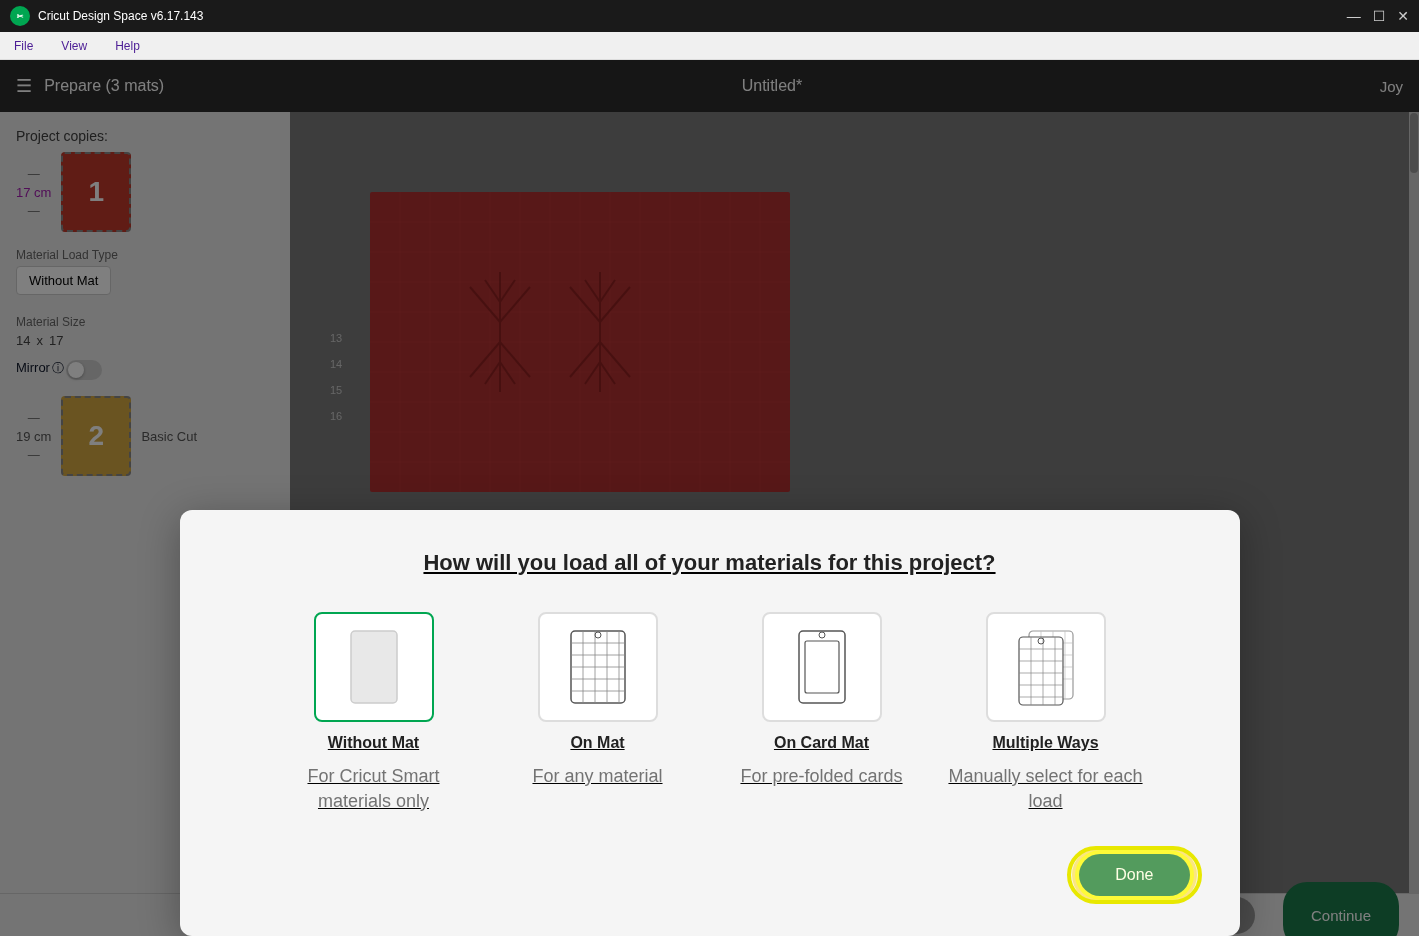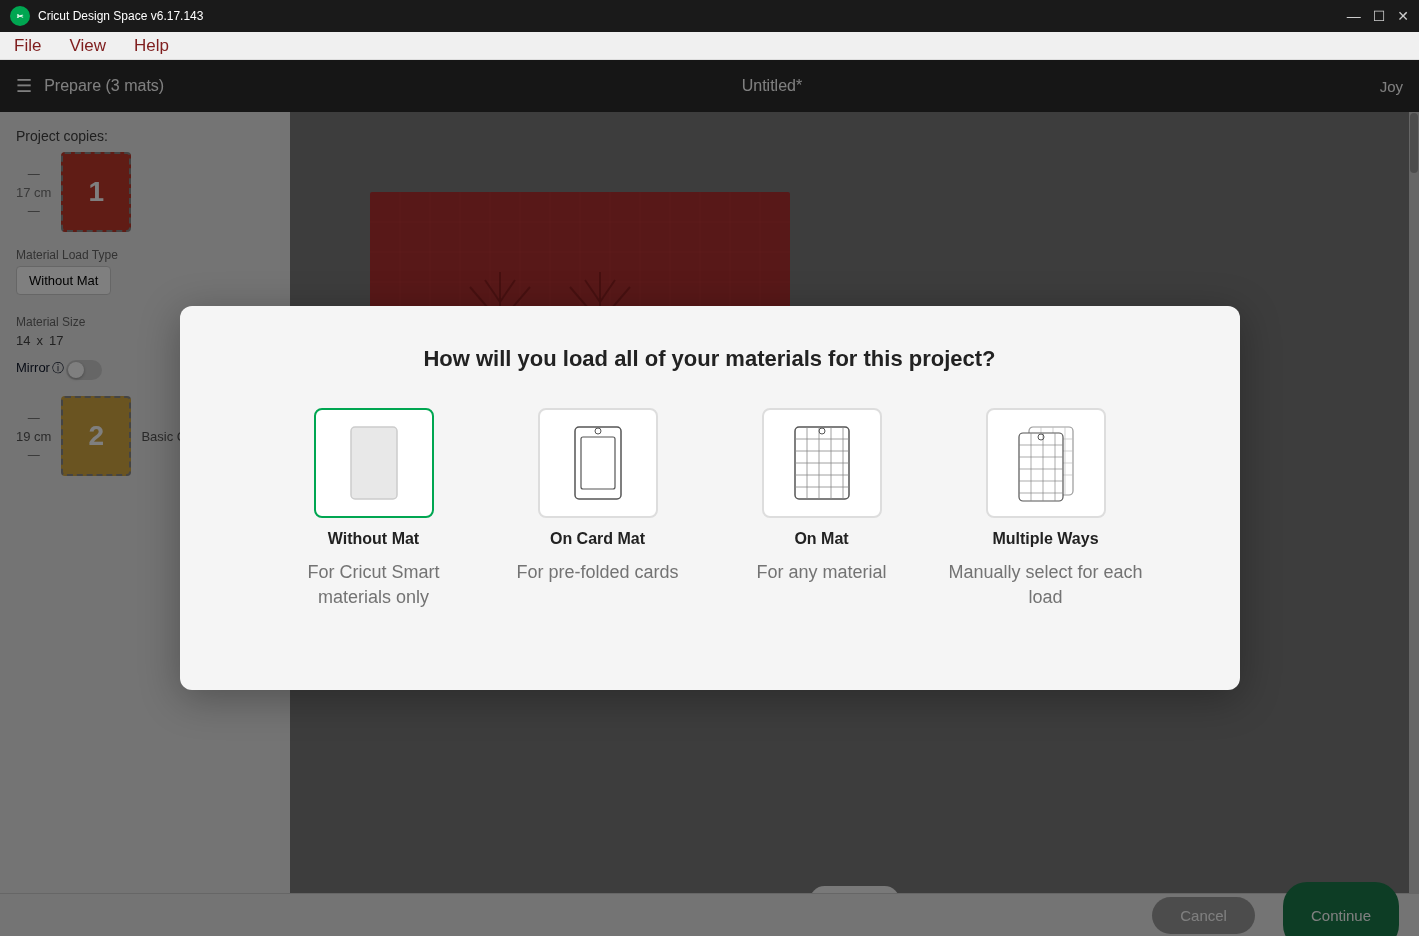--- a/index.html
+++ b/index.html
@@ -55,22 +55,22 @@
     .menubar {
       height: 28px;
       background: #f0f0f0;
       display: flex;
       align-items: center;
       padding: 0 8px;
       gap: 16px;
       border-bottom: 1px solid #ddd;
     }
     .menubar-item {
-      font-size: 17px;
-      color: #7f1d1d;
+      font-size: 12px;
+      color: #4c1d95;
       cursor: pointer;
       padding: 2px 6px;
     }
 
     
     .app-area {
       height: calc(936px - 60px);
       display: flex;
       flex-direction: column;
       background: #6b6b6b;
@@ -303,23 +303,24 @@
       border-radius: 4px;
       margin: 1px;
     }
 
     
     .modal-overlay {
       position: absolute;
       inset: 0;
       background: rgba(0,0,0,0.5);
       display: flex;
-      align-items: center;
+      align-items: flex-end;
       justify-content: center;
       z-index: 100;
+      text-decoration: underline;
     }
 
     .modal {
       background: #f5f5f5;
       border-radius: 12px;
       width: 1060px;
       max-width: 95%;
       padding: 40px 50px 40px 50px;
       position: relative;
       box-shadow: 0 8px 40px rgba(0,0,0,0.3);
@@ -447,21 +448,21 @@
 
   <div class="content-area">
 
     <div class="sidebar">
       <div class="sidebar-label">Project copies:</div>
 
       
       <div class="mat-item">
         <div style="display:flex;flex-direction:column;align-items:center;gap:4px;">
           <span style="font-size:12px;color:#666;">— </span>
-          <span style="font-size:13px;color:#737373;">17 cm</span>
+          <span style="font-size:13px;color:#a21caf;">17 cm</span>
           <span style="font-size:12px;color:#666;">— </span>
         </div>
         <div class="mat-thumb">
           <span>1</span>
         </div>
       </div>
 
       <div class="section-label">Material Load Type</div>
       <button class="material-type-btn">Without Mat</button>
 
@@ -570,53 +571,53 @@
               <rect x="12" y="4" width="46" height="72" rx="4" fill="#e8e8e8" stroke="#ccc" stroke-width="1.5"></rect>
             </svg>
           </div>
           <span class="option-title">Without Mat</span>
           <span class="option-desc">For Cricut Smart materials only</span>
         </div>
 
         <div class="option-card">
           <div class="option-icon-box">
             <svg class="mat-icon-svg" viewBox="0 0 70 80">
-              <rect x="12" y="4" width="46" height="72" rx="4" fill="white" stroke="#555" stroke-width="1.5"></rect>
-
-              <rect x="18" y="14" width="34" height="52" rx="2" fill="none" stroke="#555" stroke-width="1.2"></rect>
-
-              <circle cx="35" cy="8" r="3" fill="none" stroke="#555" stroke-width="1"></circle>
-            </svg>
-          </div>
-          <span class="option-title">On Card Mat</span>
-          <span class="option-desc">For pre-folded cards</span>
-        </div>
-
-        <div class="option-card">
-          <div class="option-icon-box">
-            <svg class="mat-icon-svg" viewBox="0 0 70 80">
               <rect x="8" y="4" width="54" height="72" rx="4" fill="white" stroke="#555" stroke-width="1.5"></rect>
 
               <g stroke="#888" stroke-width="0.8">
                 <line x1="8" y1="16" x2="62" y2="16"></line>
                 <line x1="8" y1="28" x2="62" y2="28"></line>
                 <line x1="8" y1="40" x2="62" y2="40"></line>
                 <line x1="8" y1="52" x2="62" y2="52"></line>
                 <line x1="8" y1="64" x2="62" y2="64"></line>
                 <line x1="20" y1="4" x2="20" y2="76"></line>
                 <line x1="32" y1="4" x2="32" y2="76"></line>
                 <line x1="44" y1="4" x2="44" y2="76"></line>
                 <line x1="56" y1="4" x2="56" y2="76"></line>
               </g>
 
               <circle cx="35" cy="8" r="3" fill="none" stroke="#555" stroke-width="1"></circle>
             </svg>
           </div>
           <span class="option-title">On Mat</span>
           <span class="option-desc">For any material</span>
+        </div>
+
+        <div class="option-card">
+          <div class="option-icon-box">
+            <svg class="mat-icon-svg" viewBox="0 0 70 80">
+              <rect x="12" y="4" width="46" height="72" rx="4" fill="white" stroke="#555" stroke-width="1.5"></rect>
+
+              <rect x="18" y="14" width="34" height="52" rx="2" fill="none" stroke="#555" stroke-width="1.2"></rect>
+
+              <circle cx="35" cy="8" r="3" fill="none" stroke="#555" stroke-width="1"></circle>
+            </svg>
+          </div>
+          <span class="option-title">On Card Mat</span>
+          <span class="option-desc">For pre-folded cards</span>
         </div>
 
         <div class="option-card">
           <div class="option-icon-box">
             <svg class="mat-icon-svg" viewBox="0 0 70 80">
 
               <rect x="18" y="4" width="44" height="68" rx="4" fill="white" stroke="#999" stroke-width="1.2"></rect>
 
               <g stroke="#bbb" stroke-width="0.7">
                 <line x1="18" y1="16" x2="62" y2="16"></line>
@@ -640,17 +641,23 @@
               </g>
               <circle cx="30" cy="14" r="3" fill="none" stroke="#555" stroke-width="1"></circle>
             </svg>
           </div>
           <span class="option-title">Multiple Ways</span>
           <span class="option-desc">Manually select for each load</span>
         </div>
 
       </div>
 
+      <div class="modal-footer">
+        <div class="done-wrapper">
+          <div class="done-highlight"></div>
+          <button class="btn-done">Done</button>
+        </div>
+      </div>
 
     </div>
   </div>
 
 </div>
 
 </body></html>

